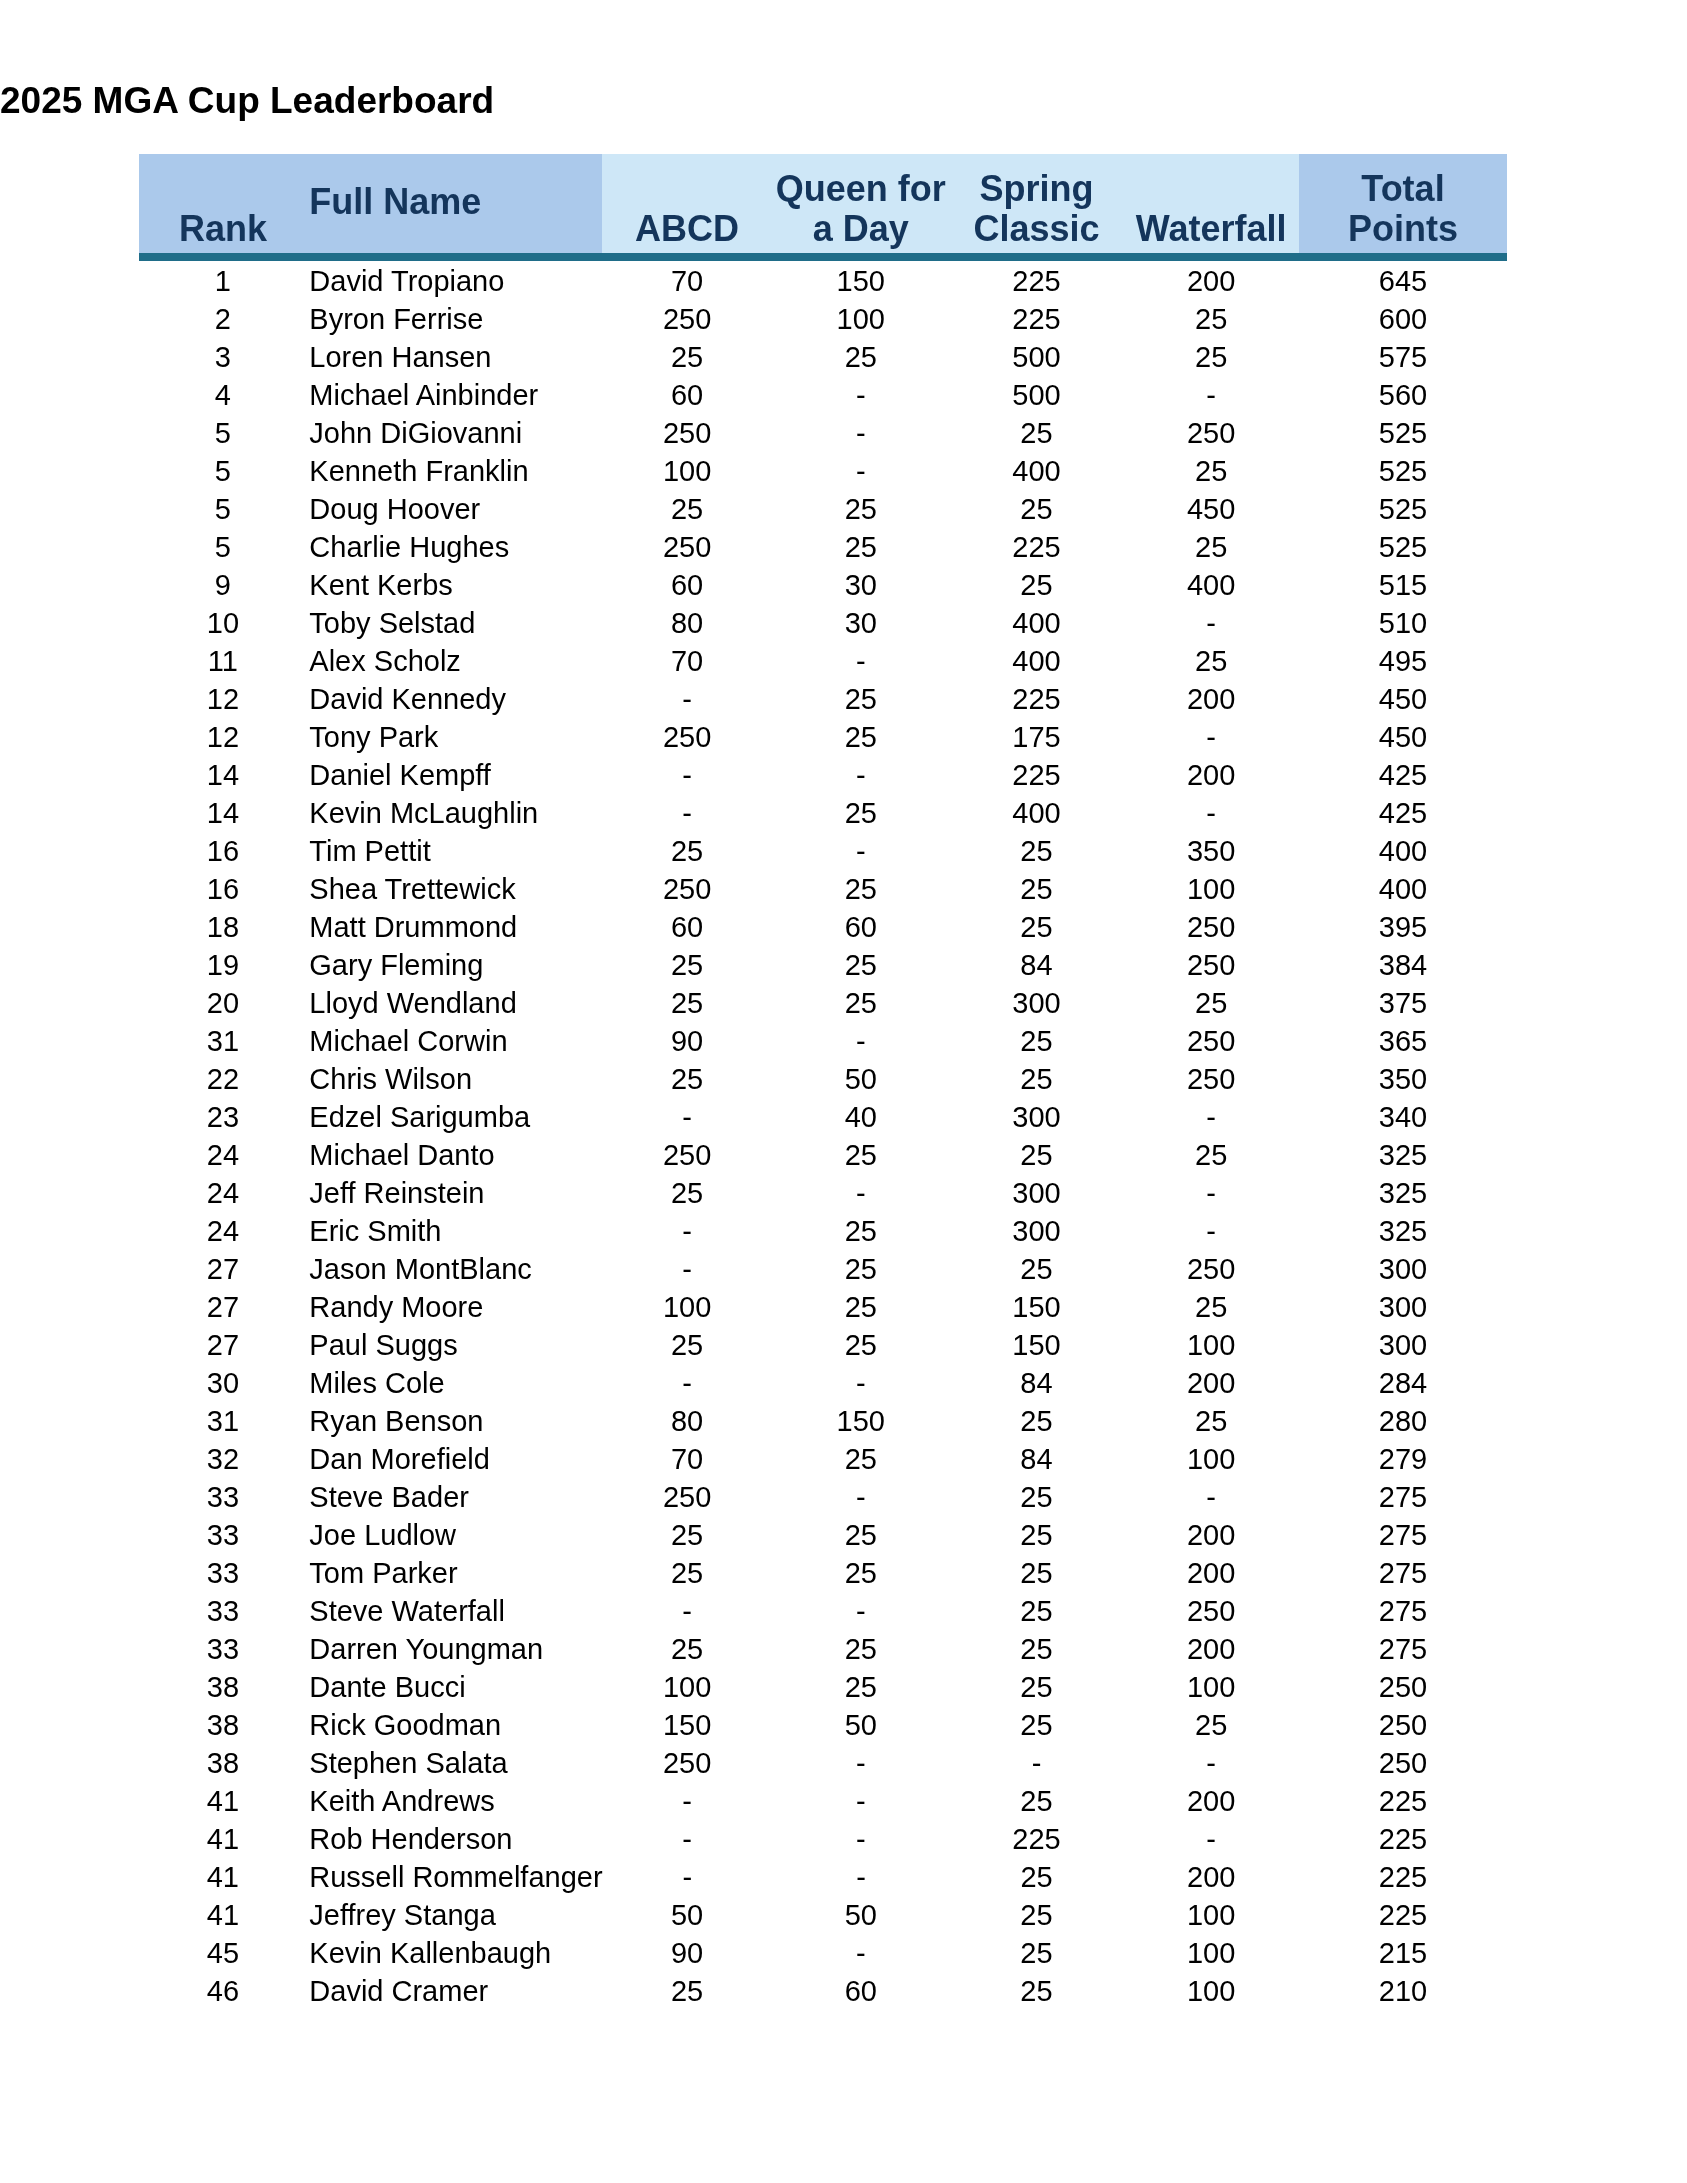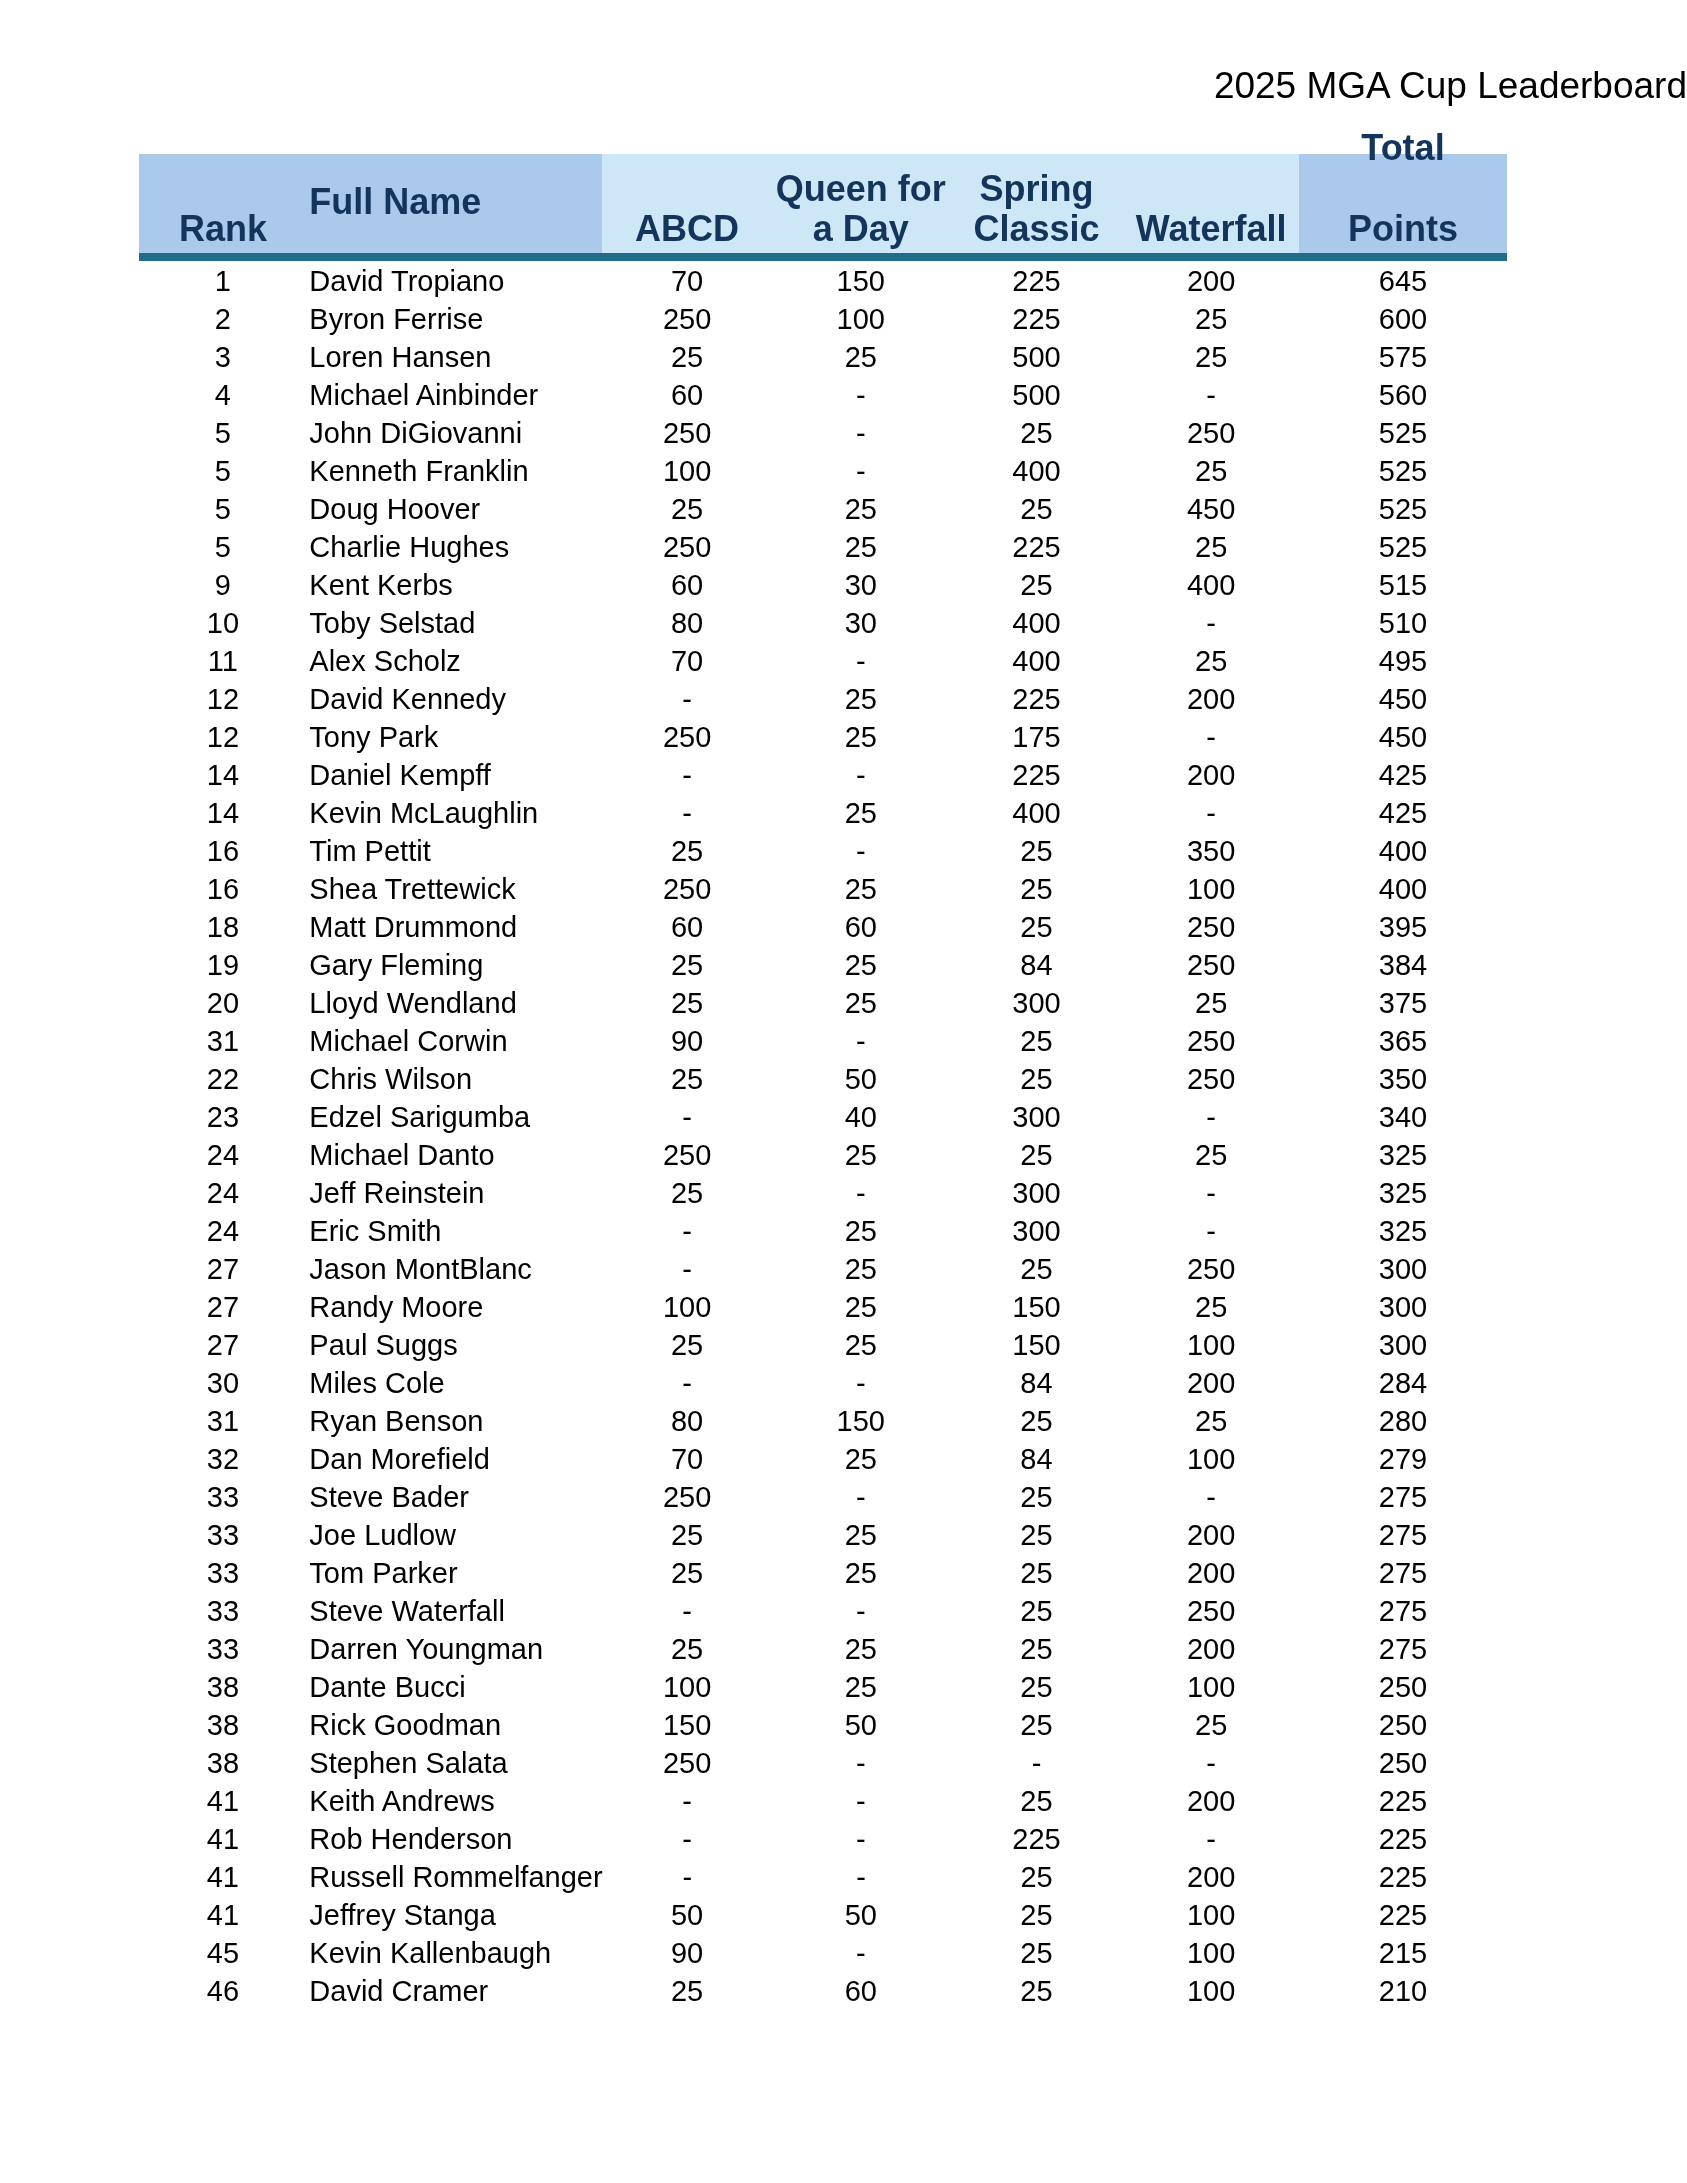--- a/index.html
+++ b/index.html
@@ -13,23 +13,23 @@
   html, body { margin: 0; padding: 0; }
   body {
     width: 1687px; height: 2183px;
     background: var(--bg);
     font-family: "Liberation Sans", sans-serif;
     color: var(--body-text);
   }
   .page { position: relative; width: 1687px; height: 2183px; overflow: hidden; }
 
   .title {
-    position: absolute; top: 62px; left: 0; width: 1687px;
-    text-align: right;
-    font-size: 37px; font-weight: normal; line-height: 47px;
+    position: absolute; top: 77px; left: 0; width: 1687px;
+    text-align: left;
+    font-size: 37px; font-weight: bold; line-height: 47px;
     color: #000000;
     letter-spacing: 0px;
   }
 
   .header-row {
     position: absolute; left: 139px; top: 154px;
     width: 1368px; height: 100px;
     display: flex;
   }
   .hcell {
@@ -58,21 +58,21 @@
     font-size: 29px;
   }
   .cell { box-sizing: border-box; text-align: center; white-space: nowrap; }
 
   .col-rank      { width: 171px; }
   .col-name      { width: 301px; text-align: left; padding-left: 2.5px; justify-content: center; }
   .col-abcd      { width: 173px; text-align: center; }
   .col-queen     { width: 181px; }
   .col-spring    { width: 177px; }
   .col-waterfall { width: 179px; }
-  .col-total     { width: 212px; gap: 41px; }
+  .col-total     { width: 212px; }
 </style>
 </head>
 <body>
 
 <div class="page">
   <div class="title">2025 MGA Cup Leaderboard</div>
   <div class="header-row">
       <div class="hcell col-rank dark">
         <div class="hline">Rank</div>
       </div>

